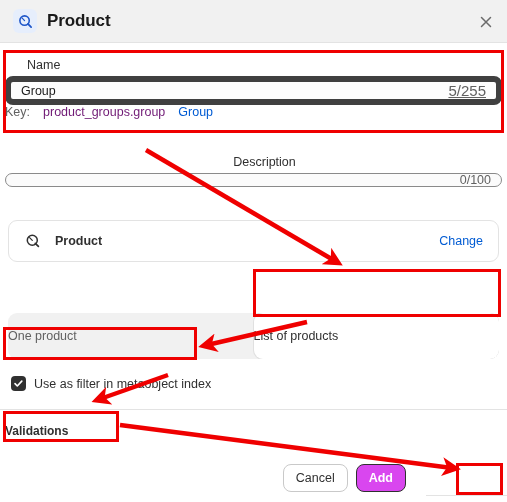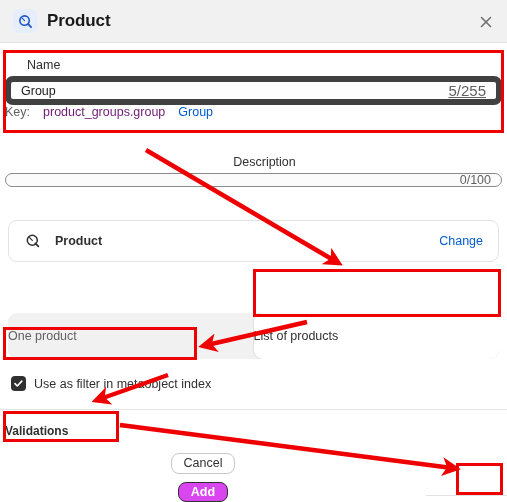--- a/index.html
+++ b/index.html
@@ -266,21 +266,20 @@
     left: 0; top: 453px;
     width: 426px;
     height: 49px;
     background: #ffffff;
     display: flex;
     align-items: center;
     justify-content: flex-end;
     gap: 8px;
     padding-right: 20px;
     box-sizing: border-box;
-    flex-direction: column;
   }
   .btn {
     font-family: "Liberation Sans", sans-serif;
     font-size: 12.5px;
     border-radius: 8px;
     cursor: pointer;
     padding: 0 12px;
     height: 28px;
     display: flex;
     align-items: center;

